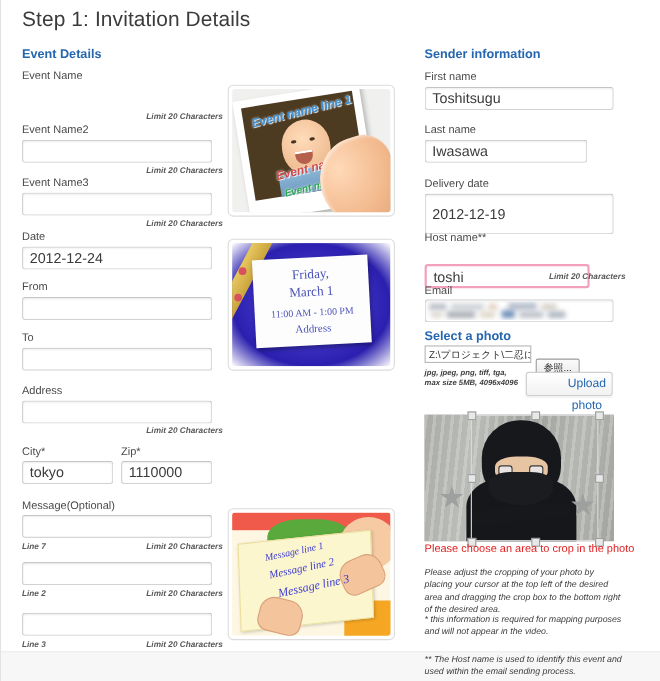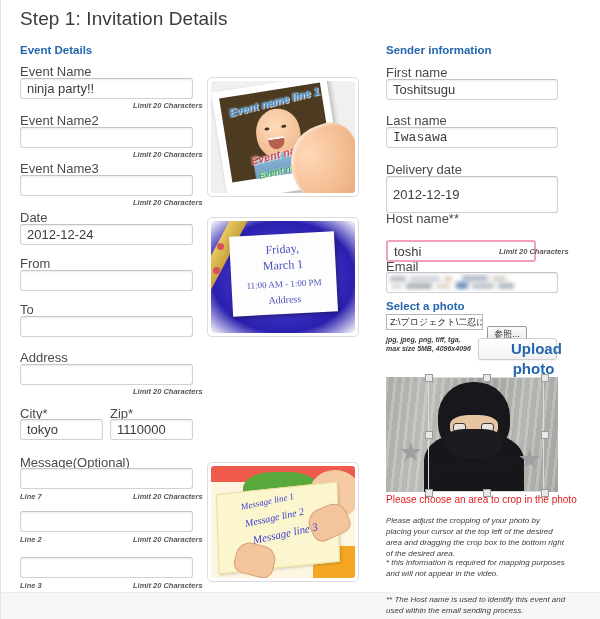--- a/index.html
+++ b/index.html
@@ -49,21 +49,21 @@
   .sec-head {
     position: absolute;
     font-size: 11.5px;
     font-weight: bold;
     color: #2566b0;
   }
 
   
   .fld-label {
     position: absolute;
-    font-size: 13px;
+    font-size: 10px;
     color: #4a4a4a;
     white-space: nowrap;
   }
   .txt {
     position: absolute;
     box-sizing: border-box;
     border: 1px solid #d2d2d2;
     border-top-color: #c4c4c4;
     border-radius: 3px;
     background: #ffffff;
@@ -294,22 +294,22 @@
     line-height: 14px;
     font-family: "Liberation Sans", sans-serif;
   }
   .upload-btn {
     position: absolute;
     box-sizing: border-box;
     border: 1px solid #cfcfcf;
     border-radius: 3px;
     background: linear-gradient(180deg,#ffffff,#f2f2f2);
     color: #2566b0;
-    font-size: 15px;
-    font-weight: bold;
+    font-size: 11px;
+    font-weight: normal;
     text-align: center;
     line-height: 20px;
     box-shadow: 0 1px 1px rgba(0,0,0,.05);
     cursor: pointer;
     padding-left: 32px;
   }
 
   
   .crop-photo {
     position: absolute;
@@ -399,21 +399,20 @@
 <div id="page">
 
   <div class="page-left-rule"></div>
   <div class="footer-band"></div>
 
   <div class="page-title">Step 1: Invitation Details</div>
 
   <div class="sec-head" style="left:20px; top:44px;">Event Details</div>
 
   <div class="fld-label" style="left:20px; top:64px;">Event Name</div>
-  <input class="txt" style="left: 20px; top: 78px; width: 173px; height: 21px;" value="ninja party!!">
   <div class="hint" style="left:133px; top:101px;">Limit 20 Characters</div>
 
   <div class="fld-label" style="left:20px; top:113px;">Event Name2</div>
   <input class="txt" style="left: 20px; top: 127px; width: 173px; height: 21px;" value="">
   <div class="hint" style="left:133px; top:150px;">Limit 20 Characters</div>
 
   <div class="fld-label" style="left:20px; top:161px;">Event Name3</div>
   <input class="txt" style="left: 20px; top: 175px; width: 173px; height: 21px;" value="">
   <div class="hint" style="left:133px; top:198px;">Limit 20 Characters</div>
 
@@ -498,21 +497,21 @@
       <div class="t3txt" style="left:42px; top:68px; font-size:11px; transform:rotate(-12deg);">Message line 3</div>
     </div>
   </div>
 
   <div class="sec-head" style="left:386px; top:44px;">Sender information</div>
 
   <div class="fld-label" style="left:386px; top:65px;">First name</div>
   <input class="txt" style="left: 386px; top: 79px; width: 172px; height: 21px;" value="Toshitsugu">
 
   <div class="fld-label" style="left:386px; top:113px;">Last name</div>
-  <input class="txt" style="left: 386px; top: 127px; width: 172px; height: 21px; font-family: Liberation Mono, monospace;" value="Iwasawa">
+  <input class="txt" style="left: 386px; top: 127px; width: 148px; height: 21px;" value="Iwasawa">
 
   <div class="fld-label" style="left:386px; top:162px;">Delivery date</div>
   <input class="txt" style="left: 386px; top: 176px; width: 172px; height: 37px;" value="2012-12-19">
 
   <div class="fld-label" style="left:386px; top:211px;">Host name**</div>
   <input class="txt err" style="left: 386px; top: 212px; width: 150px; height: 22px; margin-top: 28px;" value="toshi">
   <div class="hint" style="left:499px; top:247px;">Limit 20 Characters</div>
 
   <div class="fld-label" style="left:386px; top:259px;">Email</div>
   <input class="txt" style="left: 386px; top: 272px; width: 172px; height: 21px;" value="">

